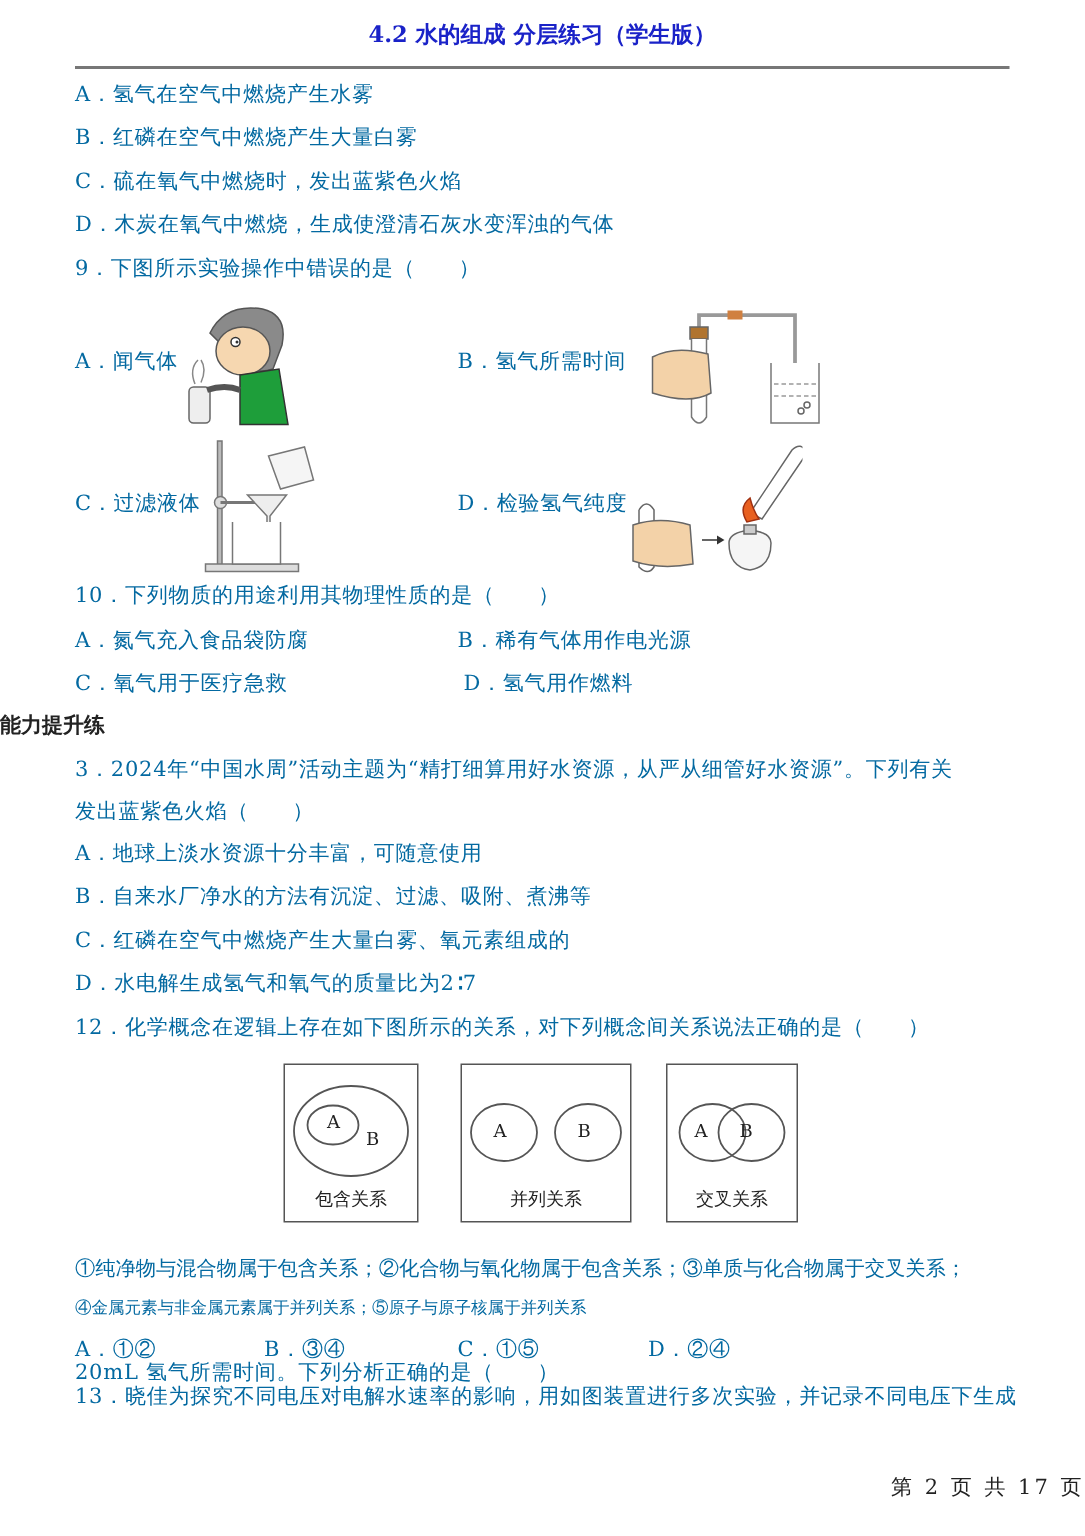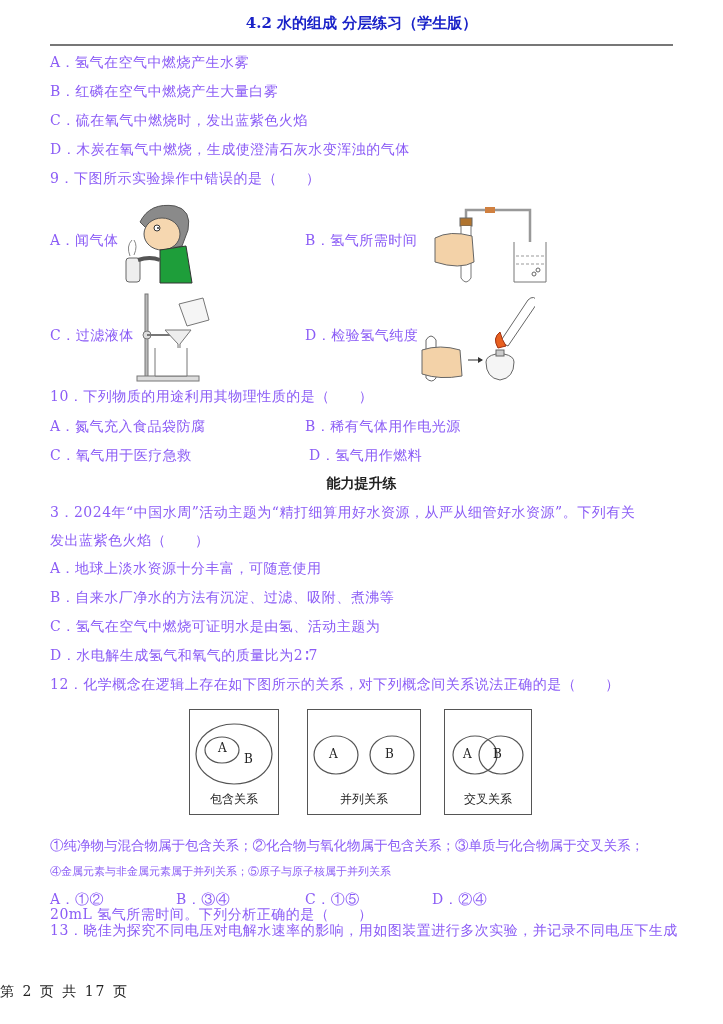--- a/index.html
+++ b/index.html
@@ -1,23 +1,23 @@
 <!DOCTYPE html>
 <html><head>
 <meta charset="utf-8">
 <style>
   html, body { margin:0; padding:0; background:#ffffff; }
   body { width:723px; height:1024px; position:relative; overflow:hidden;
          font-family:"DejaVu Serif","Liberation Serif",serif; color:#222; }
   .abs { position:absolute; }
   .title { left:0; width:723px; top:14px; text-align:center; font-size:15px; font-weight:bold; color:#1a22c8; }
   .rule { left:50px; width:623px; top:44px; height:2px; background:#777; }
-  .line { position:absolute; font-size:14px; white-space:nowrap; letter-spacing:0.5px; color:#8b5cf6; }
-  .section { font-weight:bold; font-size:14px; left:0; width:723px; text-align:center; }
-  .footer { left:0; width:723px; text-align:left; font-size:14px; top:983px; letter-spacing:2px; }
+  .line { position:absolute; font-size:14px; white-space:nowrap; letter-spacing:0.5px; color:#0369a1; }
+  .section { font-weight:bold; font-size:14px; left:0; width:723px; text-align:left; }
+  .footer { left:0; width:723px; text-align:right; font-size:14px; top:983px; letter-spacing:2px; }
   .fig { position:absolute; }
   .vbox { position:absolute; border:1.5px solid #555; background:#fff; }
   .vlabel { position:absolute; bottom:6px; left:0; width:100%; text-align:center; font-size:12px; font-family:"DejaVu Sans","Liberation Sans",sans-serif; }
 </style>
 </head>
 <body>
 
 <div class="abs title">4.2  水的组成  分层练习（学生版）</div>
 <div class="abs rule"></div>
 
@@ -82,21 +82,21 @@
 <div class="line" style="left:305px;top:418px">B．稀有气体用作电光源</div>
 <div class="line" style="left:50px;top:447px">C．氧气用于医疗急救</div>
 <div class="line" style="left:309px;top:447px">D．氢气用作燃料</div>
 
 <div class="abs section" style="top:475px">能力提升练</div>
 
 <div class="line" style="left:50px;top:504px">3．2024年“中国水周”活动主题为“精打细算用好水资源，从严从细管好水资源”。下列有关</div>
 <div class="line" style="left:50px;top:532px">发出蓝紫色火焰（　　）</div>
 <div class="line" style="left:50px;top:560px">A．地球上淡水资源十分丰富，可随意使用</div>
 <div class="line" style="left:50px;top:589px">B．自来水厂净水的方法有沉淀、过滤、吸附、煮沸等</div>
-<div class="line" style="left:50px;top:618px">C．氢气在空气中燃烧可证明水是由氢、活动主题为</div>
+<div class="line" style="left:50px;top:618px">C．红磷在空气中燃烧产生大量白雾、氧元素组成的</div>
 <div class="line" style="left:50px;top:647px">D．水电解生成氢气和氧气的质量比为2∶7</div>
 
 <div class="line" style="left:50px;top:676px">12．化学概念在逻辑上存在如下图所示的关系，对下列概念间关系说法正确的是（　　）</div>
 
 <div class="vbox" style="left:189px;top:709px;width:88px;height:104px">
   <svg width="88" height="80" style="position:absolute;left:0;top:0">
     <ellipse cx="44" cy="44" rx="38" ry="30" fill="none" stroke="#555" stroke-width="1.2"></ellipse>
     <ellipse cx="32" cy="40" rx="17" ry="13" fill="none" stroke="#555" stroke-width="1.2"></ellipse>
   </svg>
   <span class="abs" style="left:28px;top:31px;font-size:12px">A</span>

